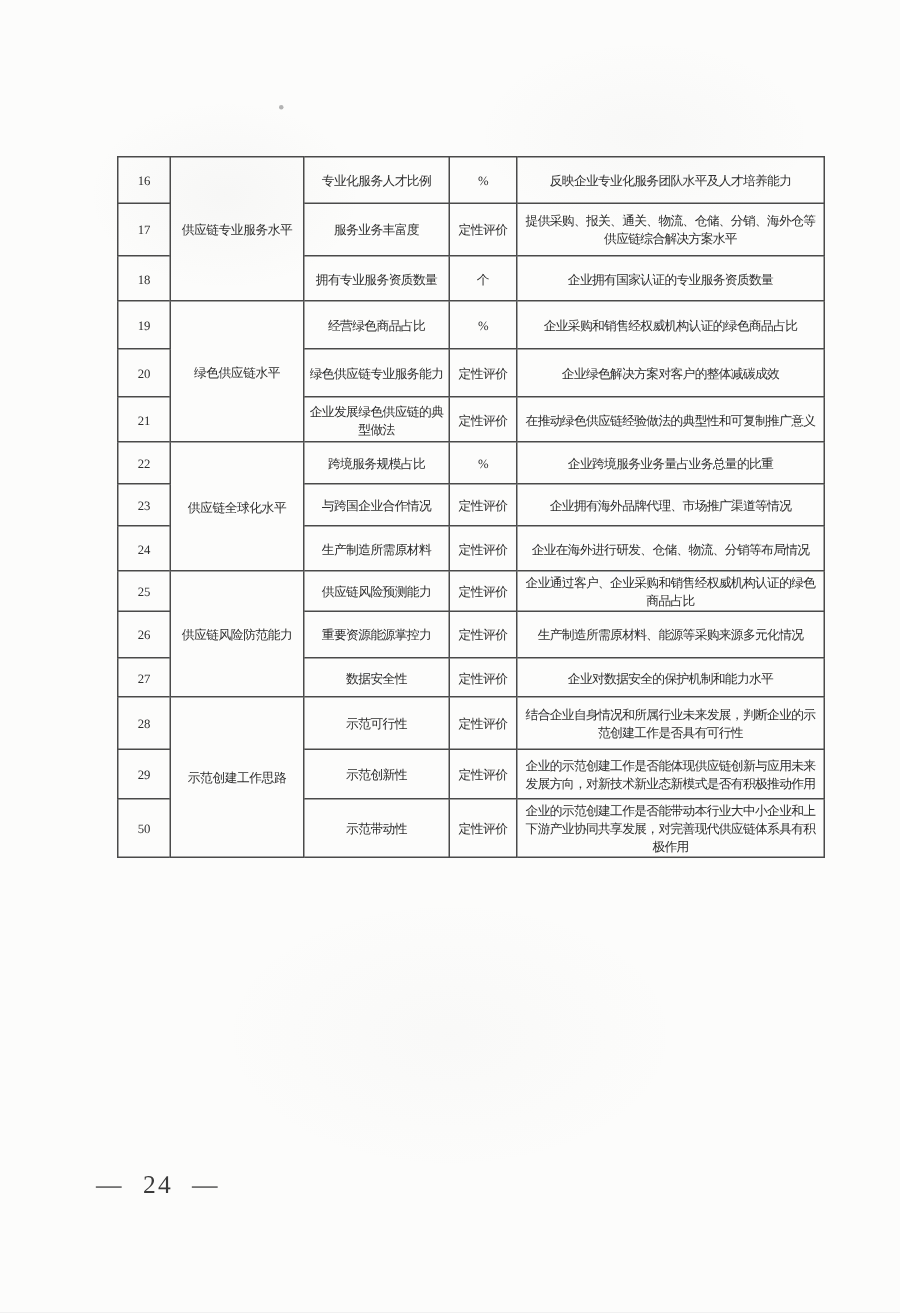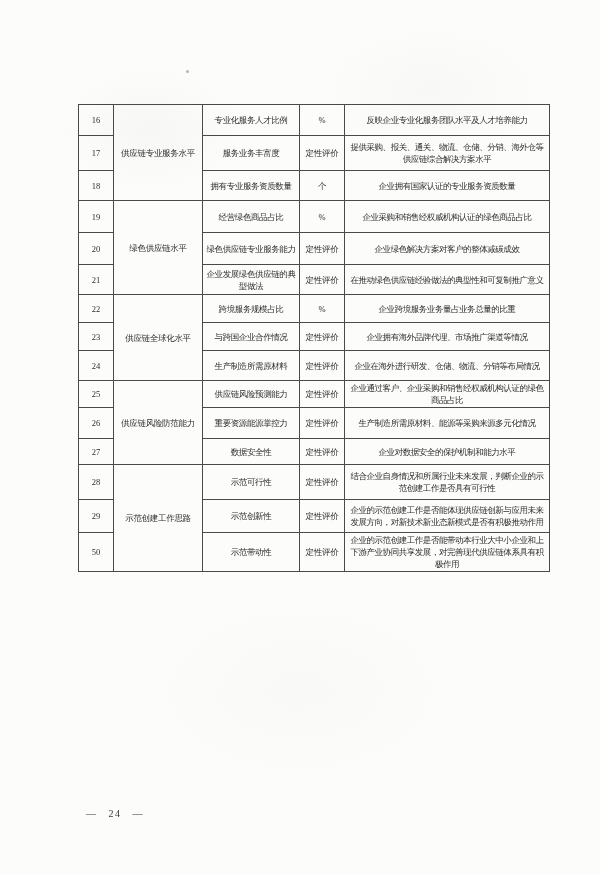--- a/index.html
+++ b/index.html
@@ -51,26 +51,25 @@
     width: 200px;
     text-align: left;
     padding: 2px 4px;
     letter-spacing: -0.45px;
     line-height: 12px;
   }
   .cat-top { vertical-align: top; padding-top: 9px; }
   .footer {
     position: absolute;
     left: 64px;
-    top: 808px;
-    font-size: 10px;
+    top: 780px;
+    font-size: 17px;
     letter-spacing: 1.5px;
     word-spacing: 7px;
     color: #3a3a3a;
-    margin-left: 22px;
   }
 </style>
 </head>
 <body>
 
 <div class="page">
   <div class="scan-dot"></div>
 
   <table class="indicator-table">
     <tbody>

